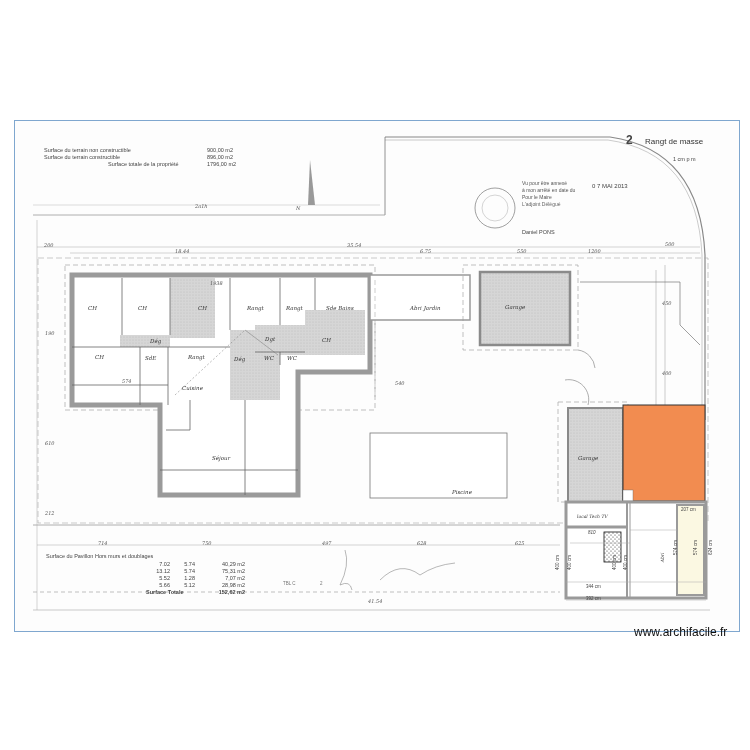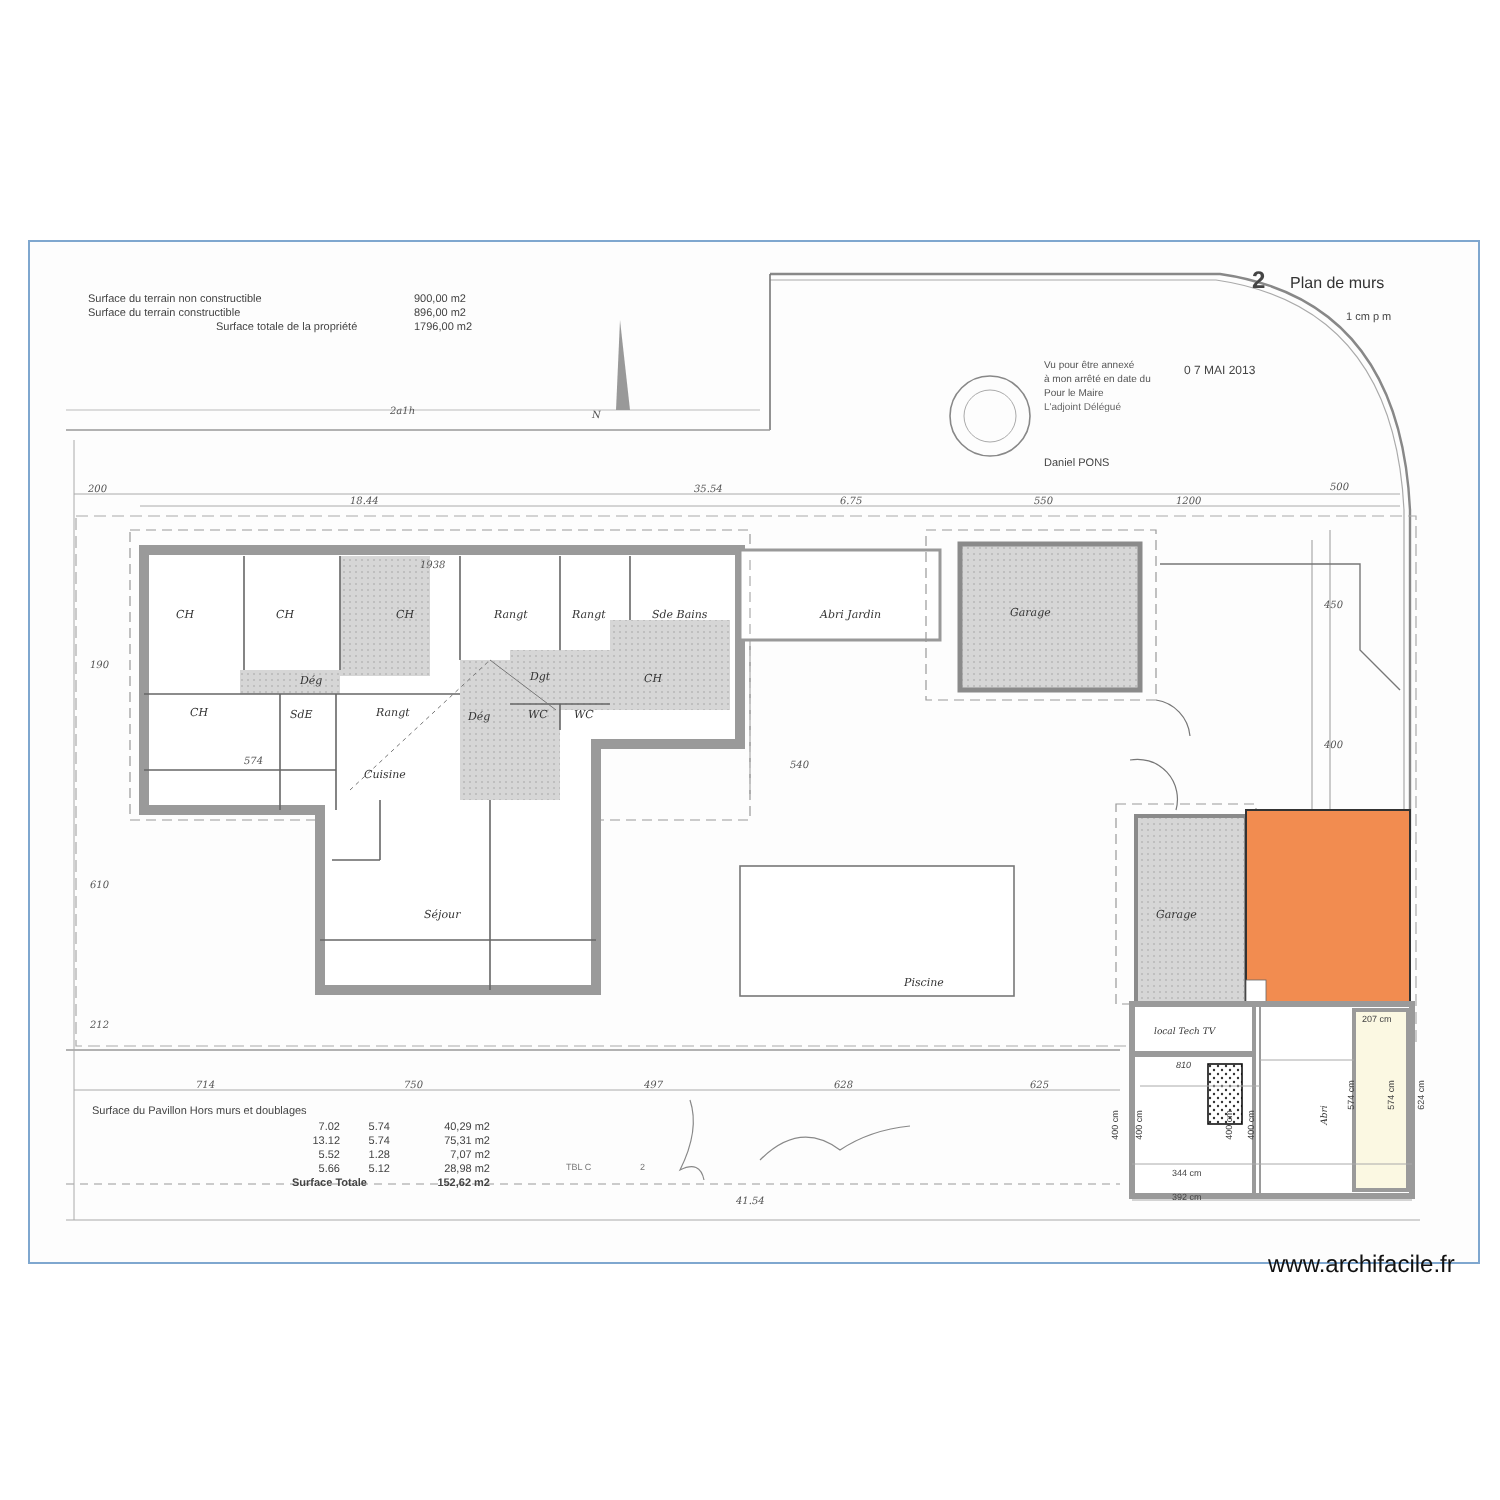--- a/index.html
+++ b/index.html
@@ -115,21 +115,21 @@
   <line x1="566" y1="600" x2="706" y2="600" stroke="#aaa" stroke-width="0.5"></line>
 
   <path d="M345 550 q5 15 -5 35 q10 -5 12 5" fill="none" stroke="#888" stroke-width="0.6"></path>
   <path d="M380 580 q20 -20 40 -5 q15 -10 35 -12" fill="none" stroke="#888" stroke-width="0.6"></path>
 
   <circle cx="495" cy="208" r="20" fill="none" stroke="#888" stroke-width="0.8"></circle>
   <circle cx="495" cy="208" r="13" fill="none" stroke="#aaa" stroke-width="0.5"></circle>
 </svg>
 
 <div class="txt" style="left:626px;top:133px;font-size:12px;font-weight:bold;color:#444;">2</div>
-<div class="txt" style="left:645px;top:137px;font-size:8px;color:#333;">Plan de murs</div>
+<div class="txt" style="left:645px;top:137px;font-size:8px;color:#333;">Rangt de masse</div>
 <div class="txt" style="left:673px;top:156px;font-size:5.5px;color:#444;">1 cm p m</div>
 
 <div class="info-row" style="left:44px;top:147px;width:200px;">
   <span>Surface du terrain non constructible</span>
   <span class="abs" style="left:163px;">900,00 m2</span>
 </div>
 <div class="info-row" style="left:44px;top:154px;width:200px;">
   <span>Surface du terrain constructible</span>
   <span class="abs" style="left:163px;">896,00 m2</span>
 </div>

